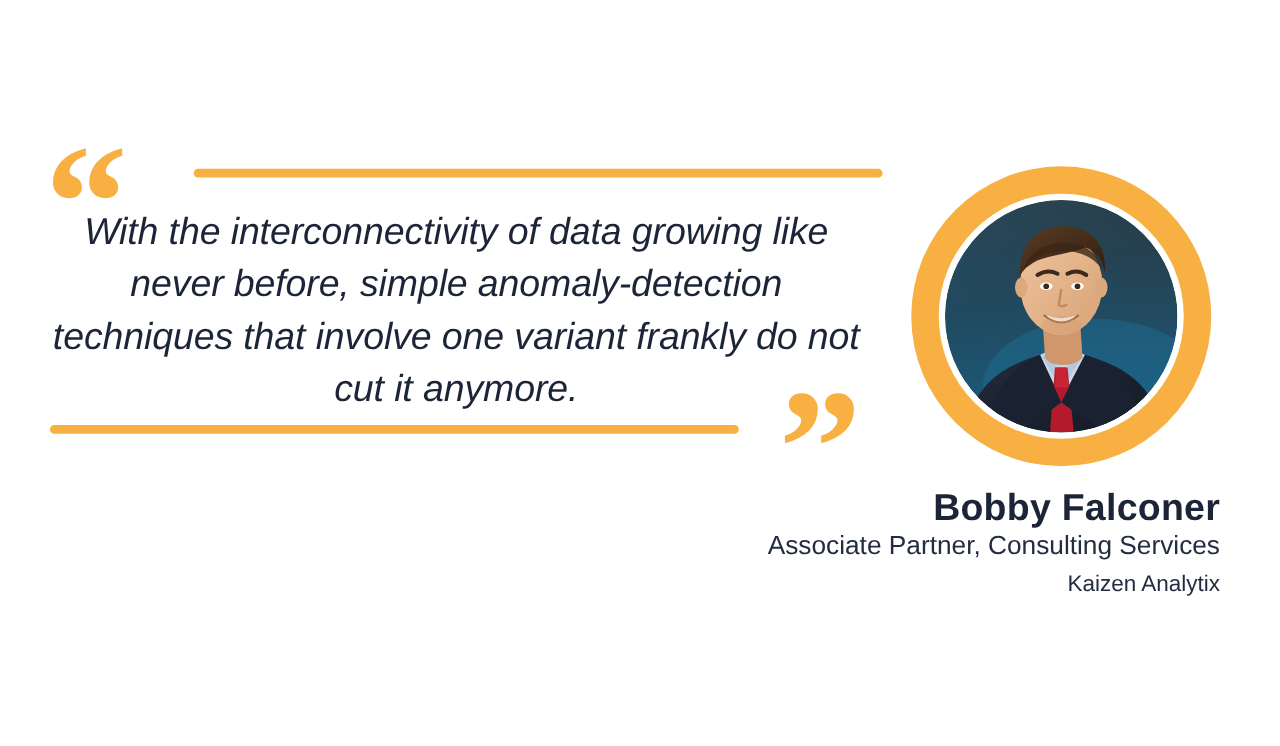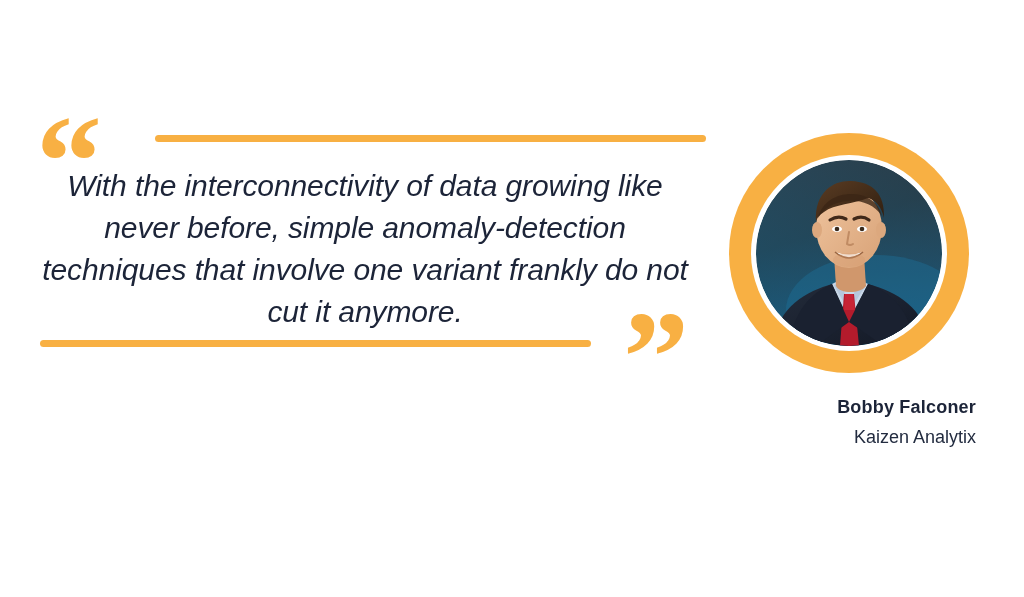--- a/index.html
+++ b/index.html
@@ -71,21 +71,21 @@
 
   
   #attribution {
     position: absolute;
     right: 48px;
     top: 392px;
     text-align: right;
     color: #1C2438;
   }
   #attr-name {
-    font-size: 18px;
+    font-size: 30px;
     font-weight: 700;
     line-height: 30px;
     letter-spacing: 0.2px;
   }
   #attr-role {
     font-size: 21px;
     font-weight: 400;
     line-height: 30px;
     color: #232C40;
   }
@@ -218,16 +218,17 @@
 
             <ellipse cx="93" cy="100" rx="16" ry="7" fill="#D39A70" opacity="0.35"></ellipse>
           </g>
         </svg>
       </div>
     </div>
   </div>
 
   <div id="attribution">
     <div id="attr-name">Bobby Falconer</div>
+    <div id="attr-role">Associate Partner, Consulting Services</div>
     <div id="attr-company">Kaizen Analytix</div>
   </div>
 
 </div>
 
 </body></html>

